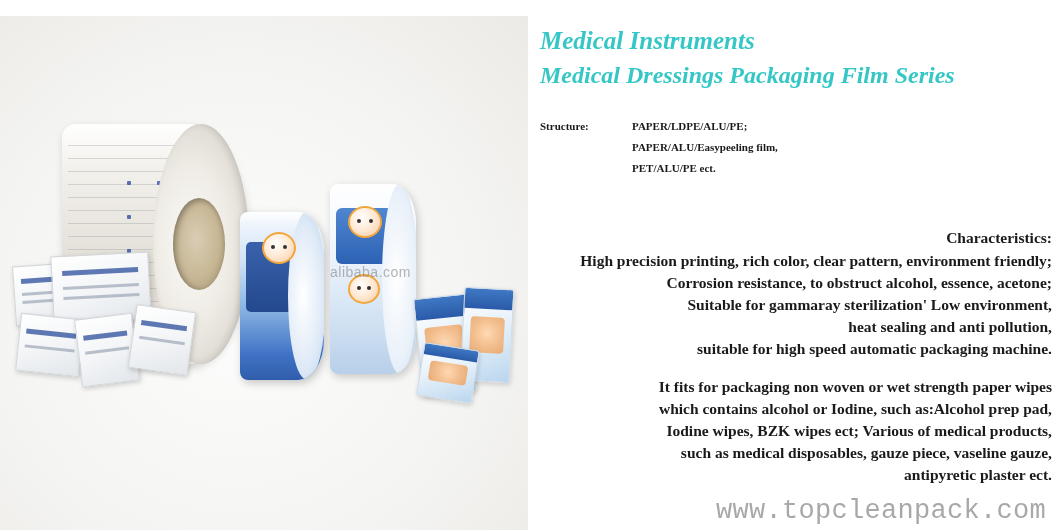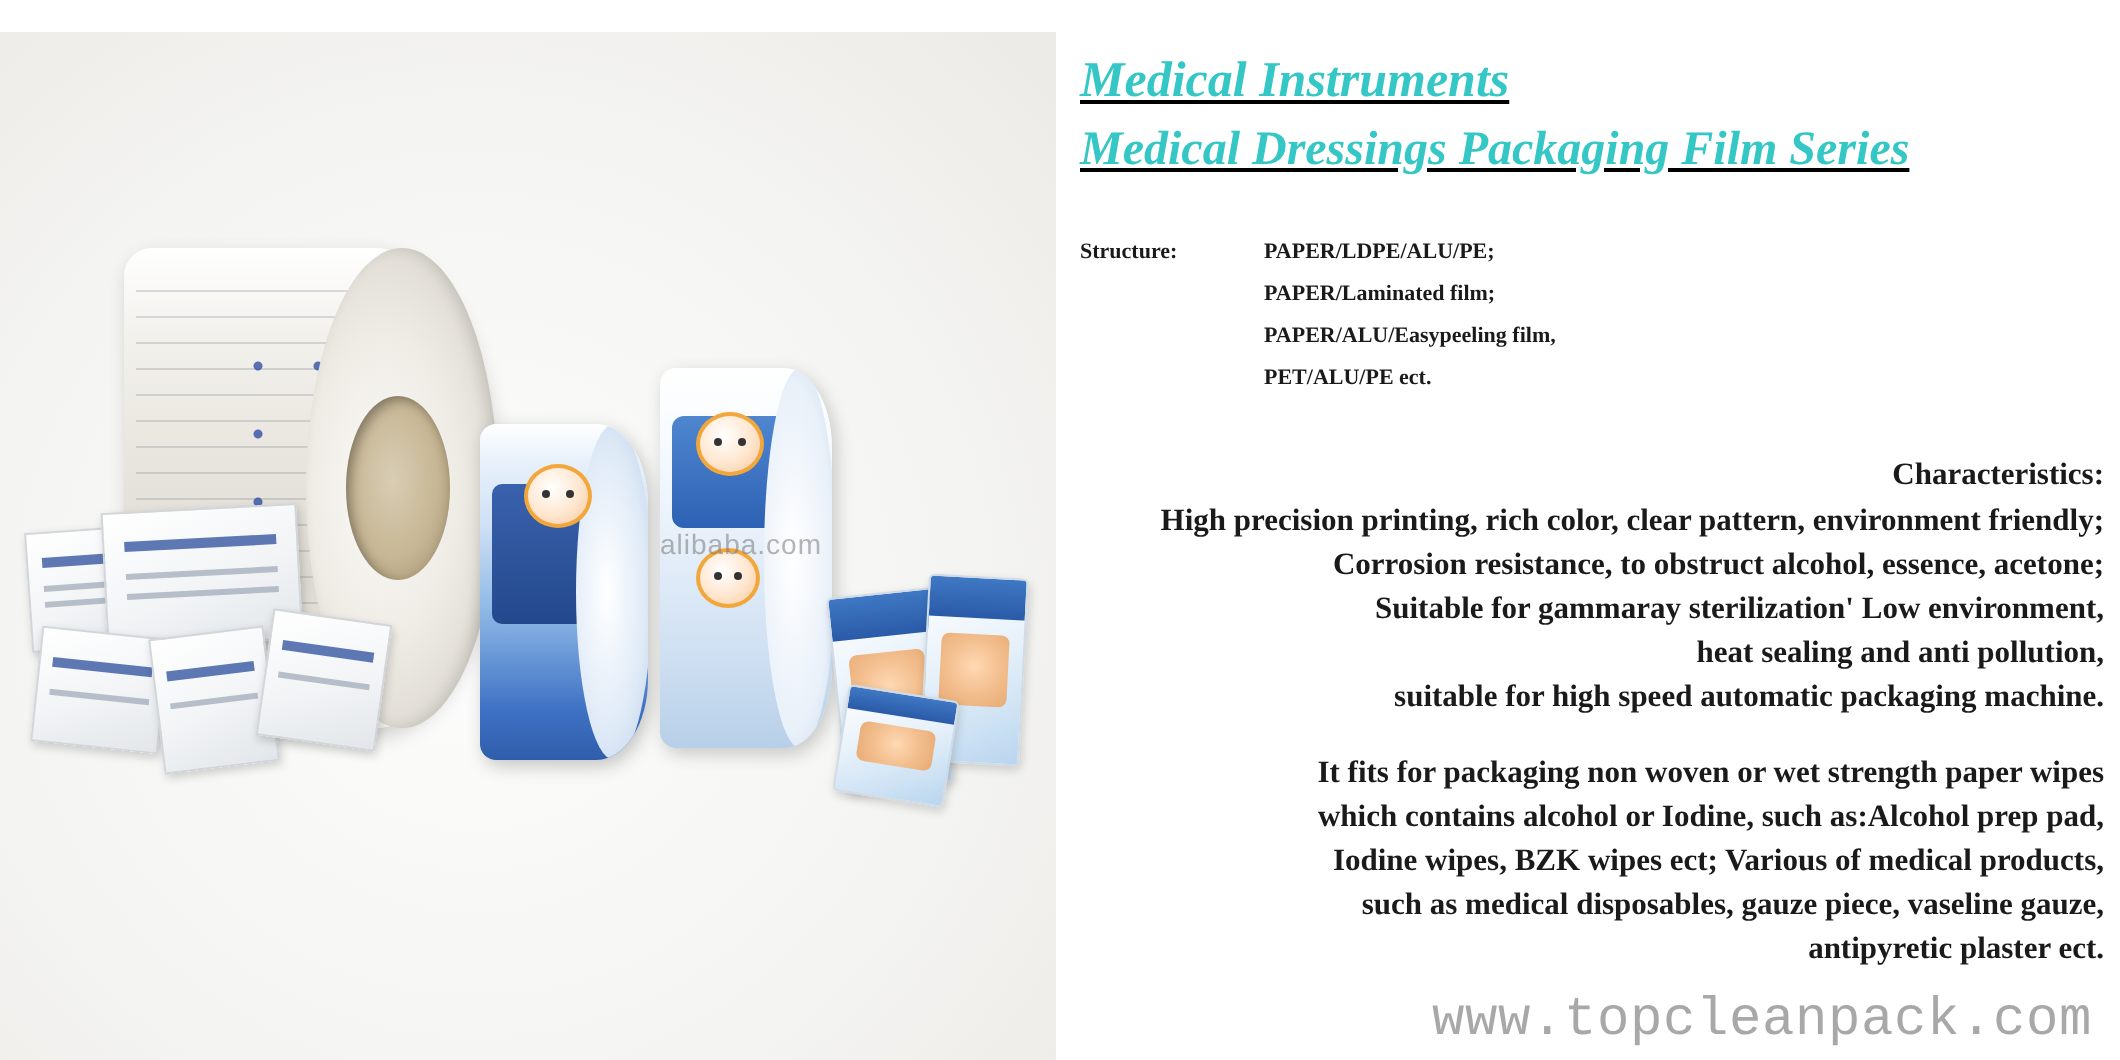--- a/index.html
+++ b/index.html
@@ -218,21 +218,20 @@
     top: 0;
     width: 532px;
     height: 530px;
     background: #ffffff;
   }
   .title-block {
     position: absolute;
     left: 12px;
     top: 24px;
     width: 516px;
-    text-decoration: underline;
   }
   .title-line {
     color: #35c6c6;
     font-family: "Liberation Serif", serif;
     font-style: italic;
     font-weight: bold;
     font-size: 25px;
     line-height: 34px;
     white-space: nowrap;
   }
@@ -351,21 +350,20 @@
     <div class="title-block">
       <div class="title-line">Medical Instruments</div>
       <div class="title-line second">Medical Dressings Packaging Film Series</div>
     </div>
 
     <div class="structure">
       <div class="row">
         <div class="label">Structure:</div>
         <div class="values">
           <div>PAPER/LDPE/ALU/PE;</div>
-          <div>PAPER/Laminated film;</div>
           <div>PAPER/ALU/Easypeeling film,</div>
           <div>PET/ALU/PE ect.</div>
         </div>
       </div>
     </div>
 
     <div class="section sec-characteristics">
       <p class="head">Characteristics:</p>
       <p>High precision printing, rich color, clear pattern, environment friendly;</p>
       <p>Corrosion resistance, to obstruct alcohol, essence, acetone;</p>

